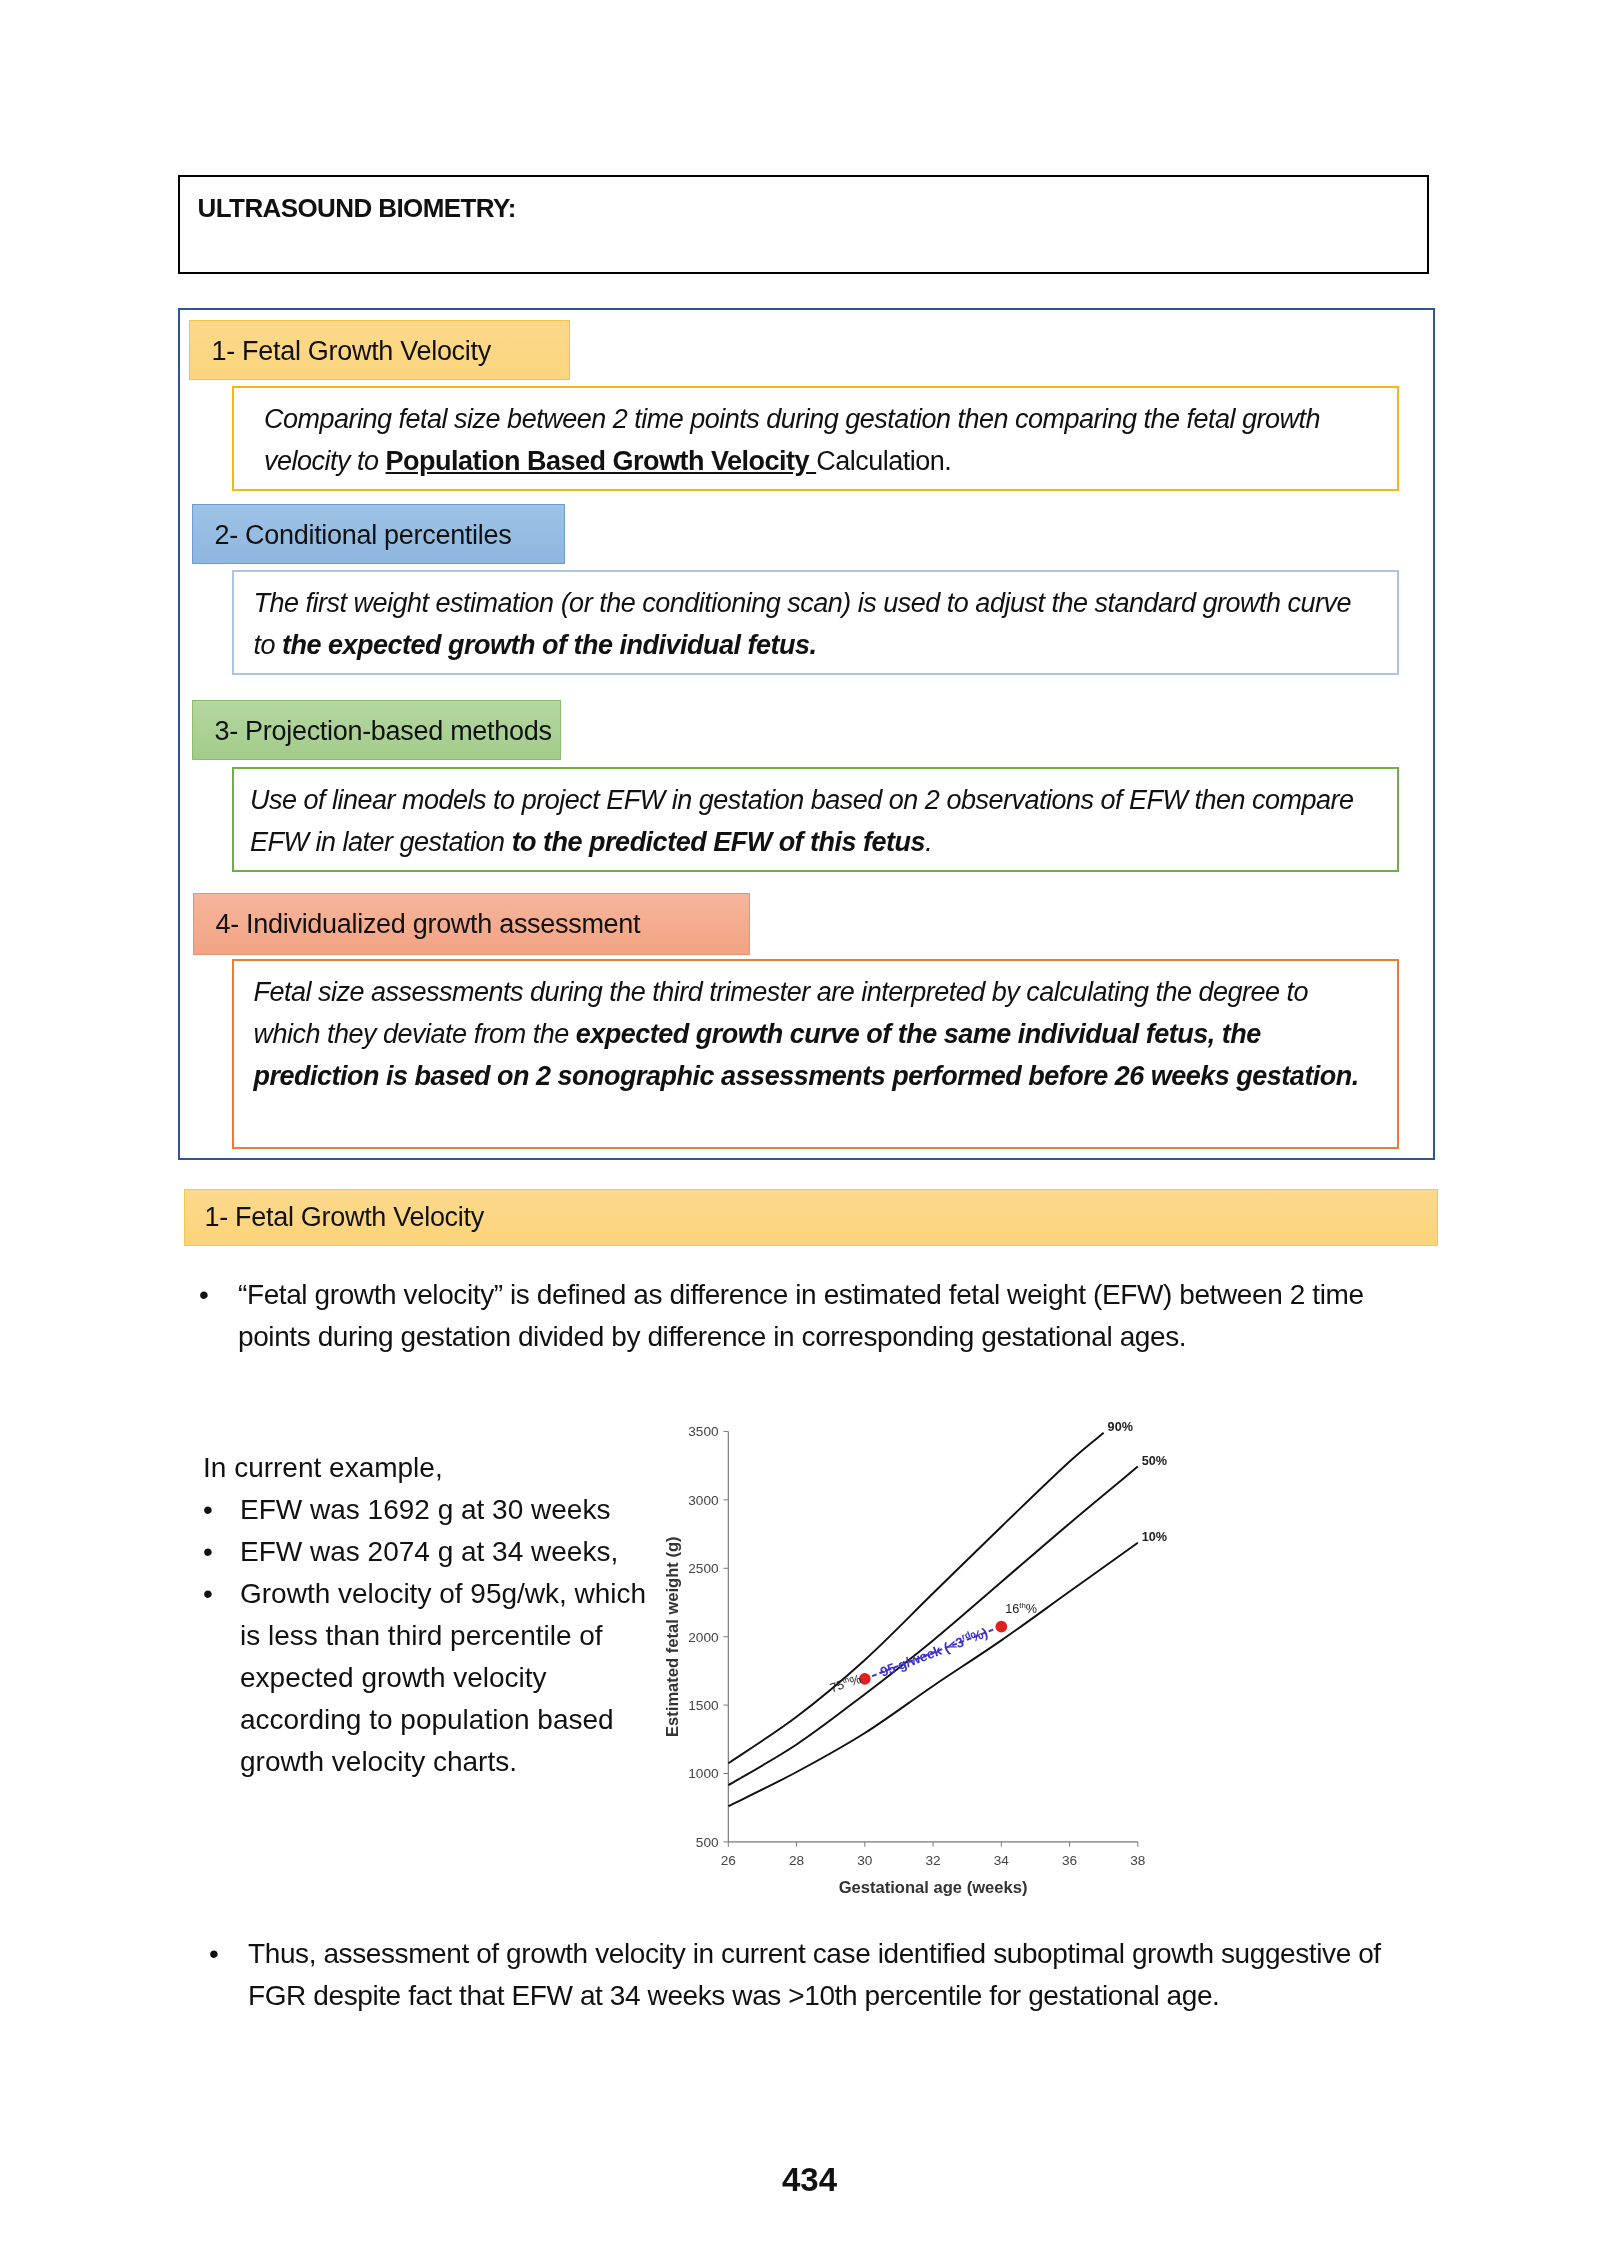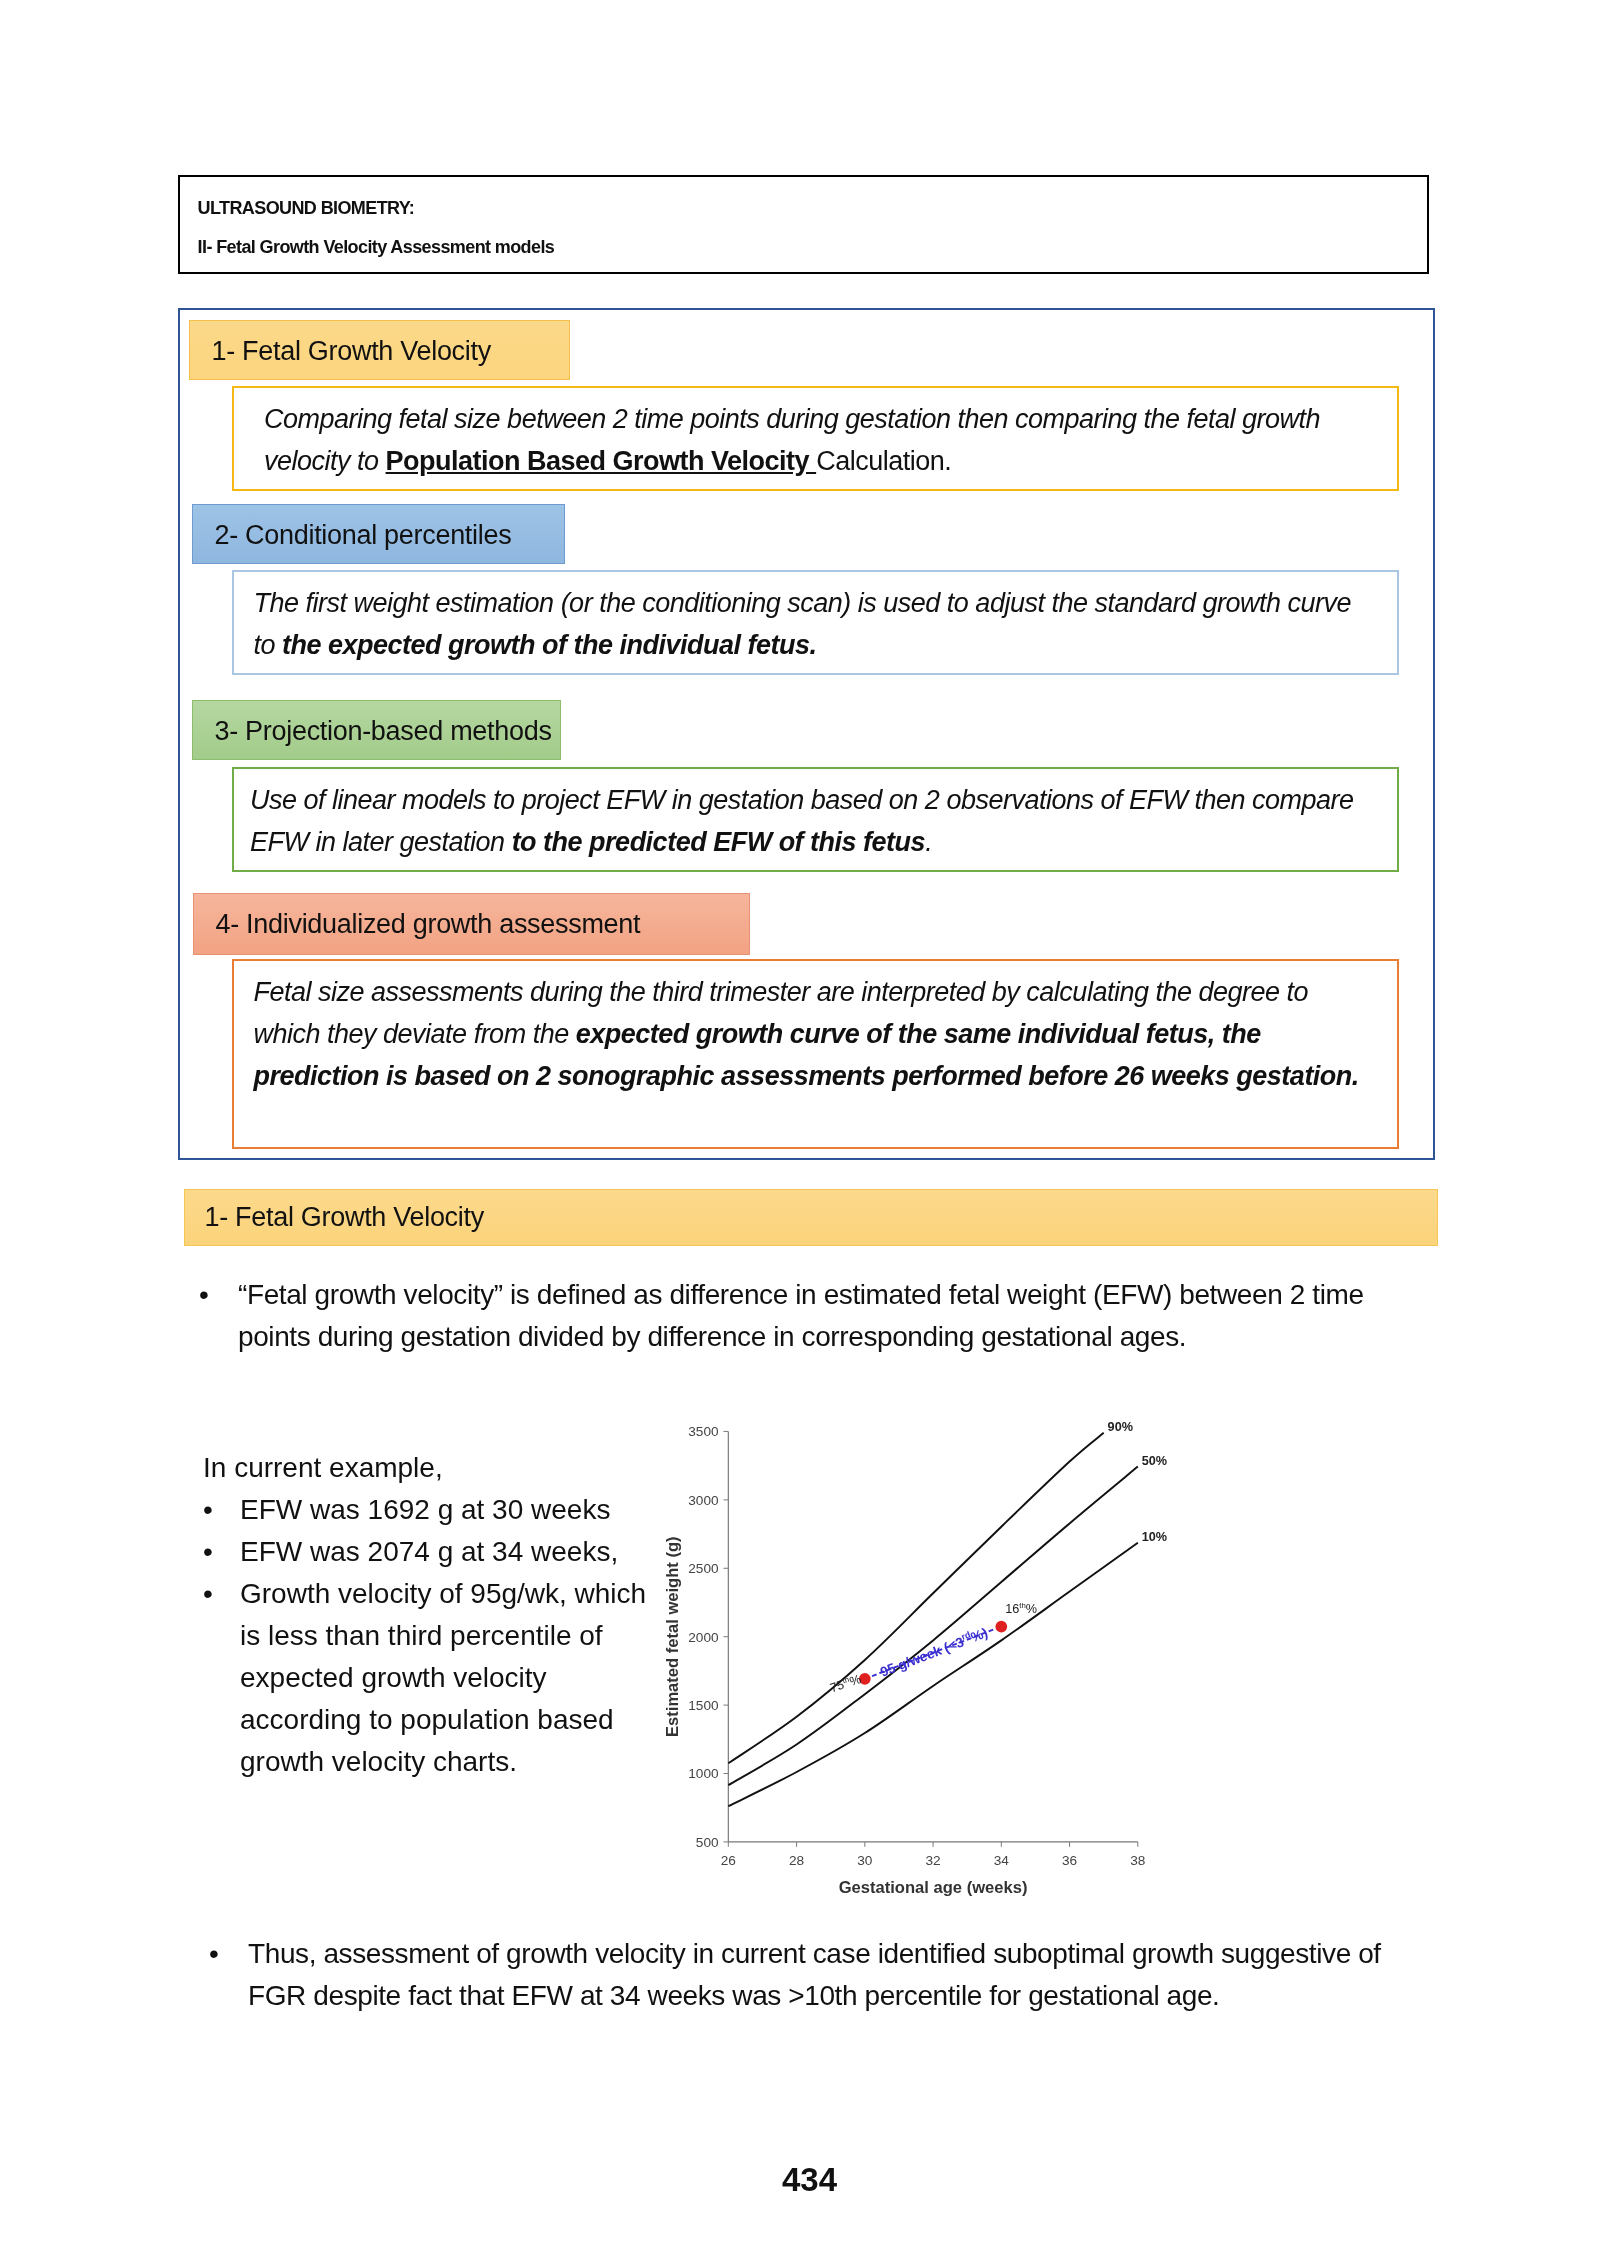--- a/index.html
+++ b/index.html
@@ -3,21 +3,21 @@
 <meta charset="utf-8">
 <style>
   html, body { margin: 0; padding: 0; background: #ffffff; }
   body { width: 1619px; height: 2263px; position: relative; overflow: hidden;
          font-family: "Liberation Sans", sans-serif; color: #111; }
   .abs { position: absolute; }
 
   .title-box { left: 178px; top: 175px; width: 1251px; height: 99px;
                border: 2.9px solid #000; box-sizing: border-box; padding: 11.7px 17.6px; }
   .title-box div { font-family: "Liberation Sans", sans-serif; font-weight: bold;
-                   font-size: 18px; line-height: 39px; letter-spacing: -0.6px; }
+                   font-size: 26px; line-height: 39px; letter-spacing: -0.6px; }
 
   .outer-box { left: 178px; top: 308px; width: 1257px; height: 852px;
                border: 2.9px solid #2f5597; box-sizing: border-box; }
 
   .label { font-family: "Liberation Sans", sans-serif; font-size: 27px; line-height: 60px;
            padding-left: 21.5px; box-sizing: border-box; letter-spacing: -0.3px; white-space: nowrap; }
   .label.orange { background: linear-gradient(#fbd98a, #fcd57e); border: 1px solid #f4c04a; }
   .label.blue { background: linear-gradient(#9dc3e6, #8fb6df); border: 1px solid #6f9bd1; }
   .label.green { background: linear-gradient(#b5d7a1, #a2cc8a); border: 1px solid #8cbc6e; }
   .label.salmon { background: linear-gradient(#f6b59c, #f2a383); border: 1px solid #e79274; }
@@ -51,21 +51,20 @@
   .chart text { font-family: "Liberation Sans", sans-serif; }
 
   .page-number { left: 0; width: 1619px; top: 2161px; text-align: center;
                  font-family: "Liberation Sans", sans-serif; font-weight: bold; font-size: 33px; }
 </style>
 </head>
 <body>
 
 <div class="abs title-box">
   <div>ULTRASOUND BIOMETRY:</div>
-  <div>II- Fetal Growth Velocity Assessment models</div>
 </div>
 
 <div class="abs outer-box"></div>
 
 <div class="abs label orange" style="left:189px;top:320px;width:381px;height:60px;">1- Fetal Growth Velocity</div>
 <div class="abs box orange" style="left:232px;top:386px;width:1167px;height:105px;padding-left:30px;">
   <span>Comparing fetal size between 2 time points during gestation then comparing the fetal growth velocity to </span><span class="u">Population Based Growth Velocity </span><span class="n">Calculation.</span>
 </div>
 
 <div class="abs label blue" style="left:192px;top:504px;width:373px;height:60px;">2- Conditional percentiles</div>

